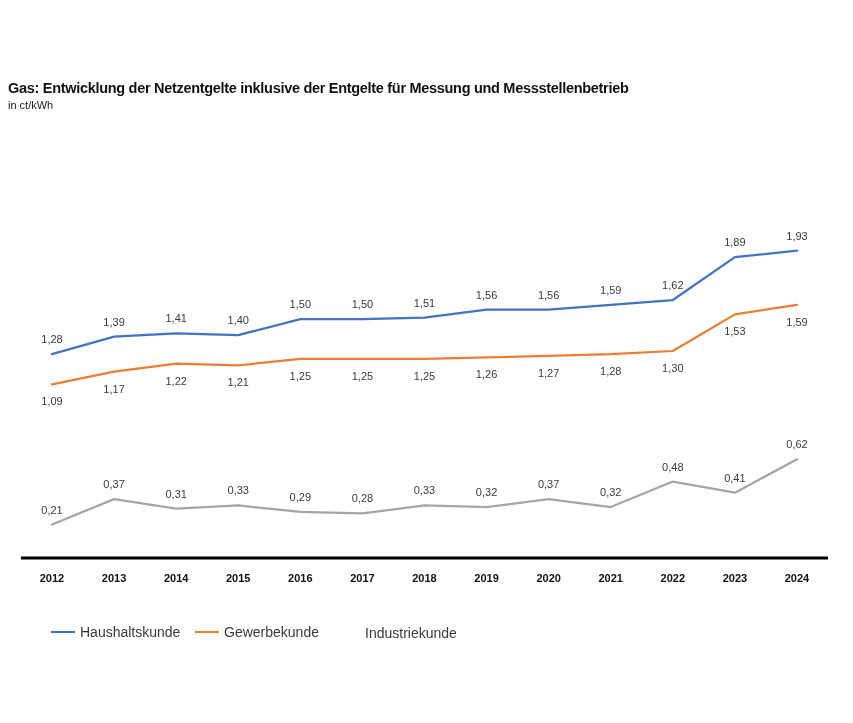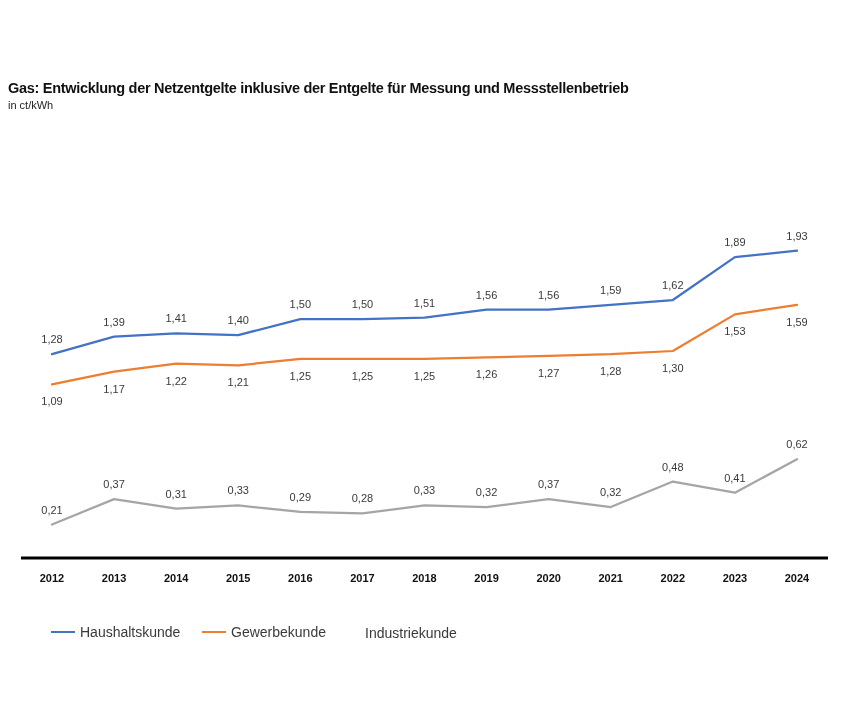--- a/index.html
+++ b/index.html
@@ -84,21 +84,21 @@
       <text x="610.747" y="496.04615384615386" text-anchor="middle" class="dlabel">0,32</text>
       <text x="672.8299999999999" y="470.5692307692308" text-anchor="middle" class="dlabel">0,48</text>
       <text x="734.913" y="481.7153846153846" text-anchor="middle" class="dlabel">0,41</text>
       <text x="796.996" y="448.2769230769231" text-anchor="middle" class="dlabel">0,62</text>
     </svg>
   <div class="legend">
       <div class="legend-item" style="left: 51px;">
         <span class="swatch" style="background: rgb(68, 114, 196);"></span>
         <span class="legend-label">Haushaltskunde</span>
       </div>
-      <div class="legend-item" style="left: 202px;">
+      <div class="legend-item" style="left: 195px;">
         <span class="swatch" style="background: rgb(237, 125, 49);"></span>
         <span class="legend-label">Gewerbekunde</span>
       </div>
       <div class="legend-item" style="left: 365px; flex-direction: column;">
         <span class="swatch" style="background: rgb(165, 165, 165);"></span>
         <span class="legend-label">Industriekunde</span>
       </div>
     </div>
 </div>
 

